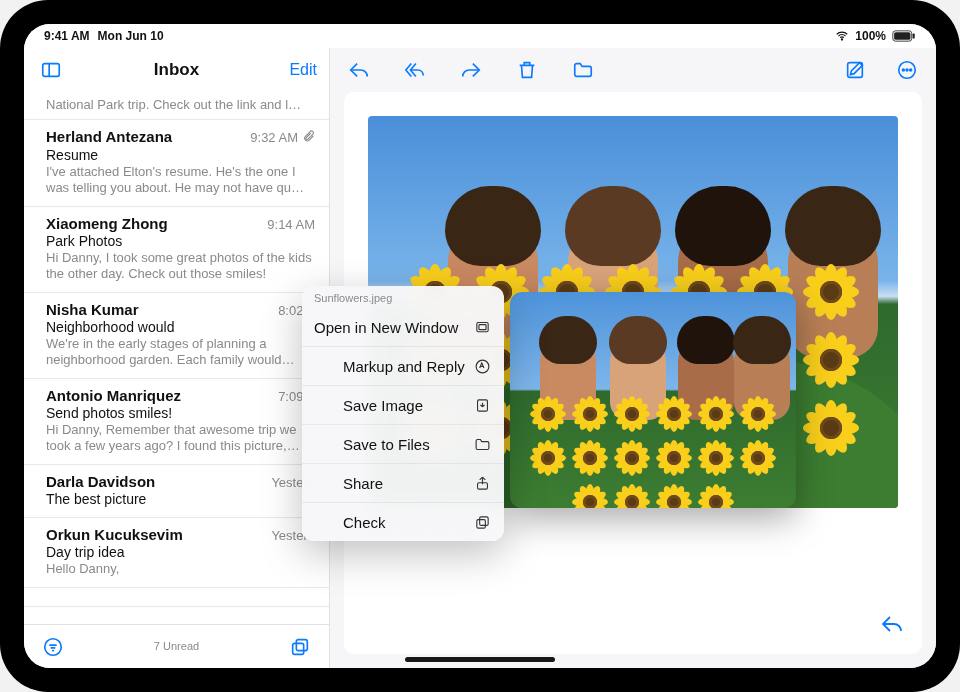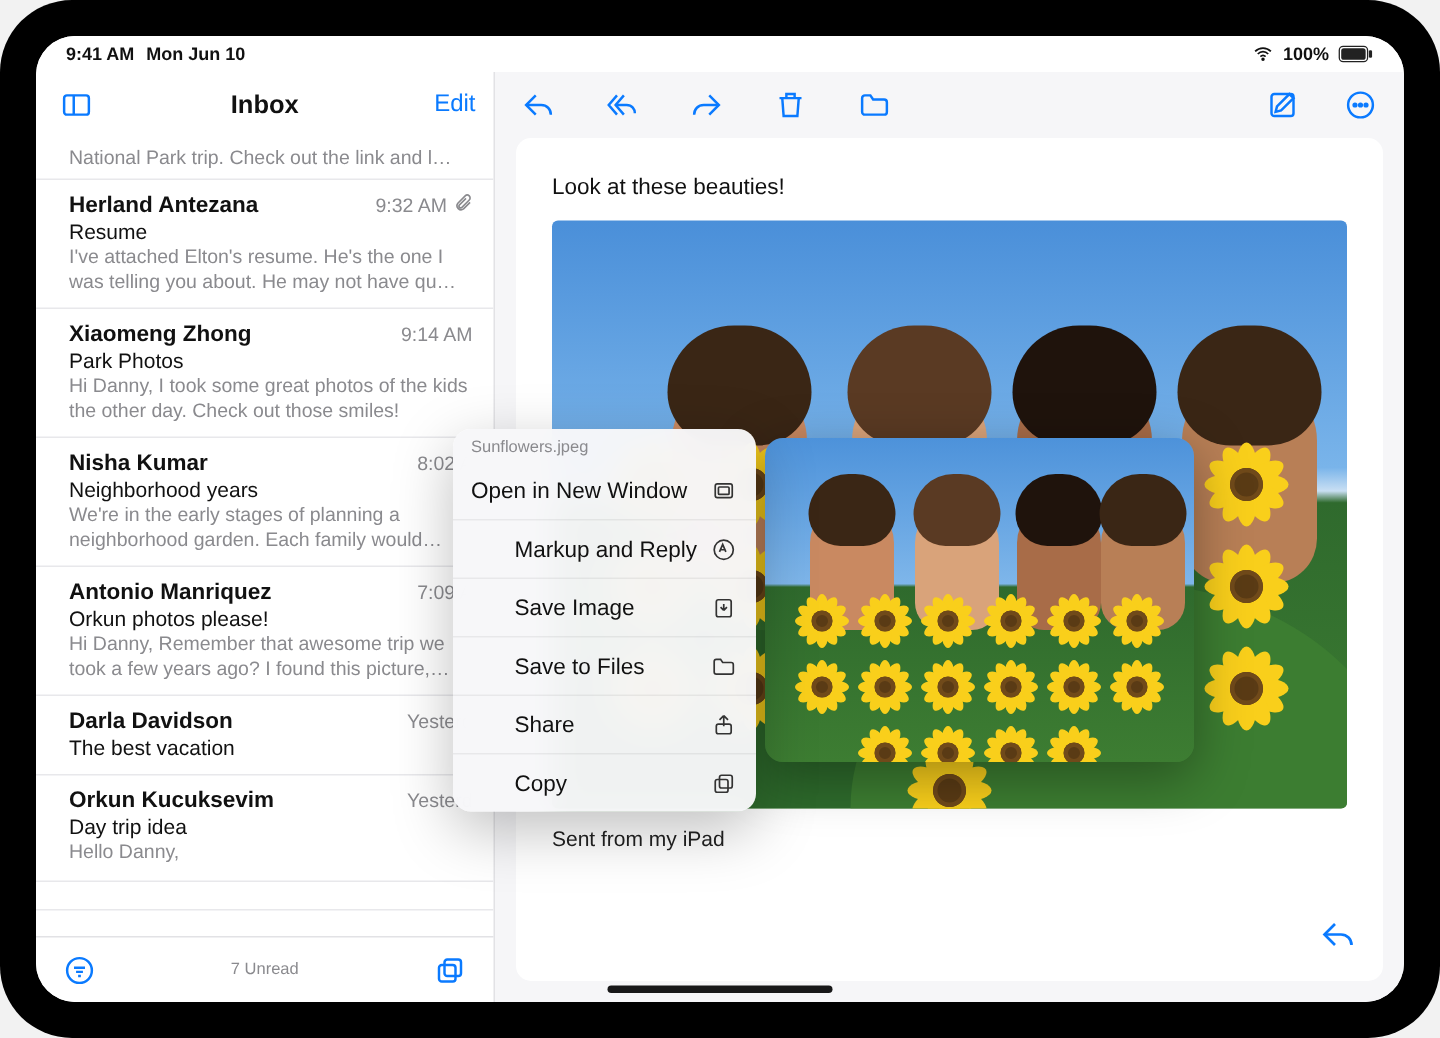--- a/index.html
+++ b/index.html
@@ -158,37 +158,37 @@
                   <span class="time">9:14 AM </span>
                 </div>
                 <div class="subject">Park Photos</div>
                 <div class="preview">Hi Danny, I took some great photos of the kids the other day. Check out those smiles!</div>
               </div>
               <div class="row">
                 <div class="line1">
                   <span class="sender">Nisha Kumar</span>
                   <span class="time">8:02 A </span>
                 </div>
-                <div class="subject">Neighborhood years</div>
+                <div class="subject">Neighborhood would</div>
                 <div class="preview">We're in the early stages of planning a neighborhood garden. Each family would…</div>
               </div>
               <div class="row">
                 <div class="line1">
                   <span class="sender">Antonio Manriquez</span>
                   <span class="time">7:09 A </span>
                 </div>
-                <div class="subject">Orkun photos please!</div>
+                <div class="subject">Send photos smiles!</div>
                 <div class="preview">Hi Danny, Remember that awesome trip we took a few years ago? I found this picture,…</div>
               </div>
               <div class="row">
                 <div class="line1">
                   <span class="sender">Darla Davidson</span>
                   <span class="time">Yesterd </span>
                 </div>
-                <div class="subject">The best vacation</div>
+                <div class="subject">The best picture</div>
               </div>
               <div class="row">
                 <div class="line1">
                   <span class="sender">Orkun Kucuksevim</span>
                   <span class="time">Yesterd </span>
                 </div>
                 <div class="subject">Day trip idea</div>
                 <div class="preview">Hello Danny,</div>
               </div>
               <div class="row"></div>
@@ -264,21 +264,20 @@
                   <circle cx="8" cy="12" r="1" fill="currentColor"></circle>
                   <circle cx="12" cy="12" r="1" fill="currentColor"></circle>
                   <circle cx="16" cy="12" r="1" fill="currentColor"></circle>
                 </svg>
               </span>
           </div>
         </div>
 
         <div class="cardwrap">
           <div class="card">
-            <div class="bodytext">Look at these beauties!</div>
             <div class="imgbox">
               <div class="hill1"></div>
                 <div class="hill2"></div>
               <div class="person personA">
                   <div class="hair"></div>
                 </div>
               <div class="person personB">
                   <div class="hair hairB"></div>
                 </div>
               <div class="person personC">
@@ -1005,21 +1004,21 @@
             <div class="item">
               <span>Share</span>
               <span class="ic">
                 <svg viewBox="0 0 24 24" fill="none" stroke="currentColor" stroke-width="1.6">
                   <path d="M12 3v10m0-10l-4 4m4-4l4 4"></path>
                   <rect x="5" y="11" width="14" height="9" rx="2"></rect>
                 </svg>
               </span>
             </div>
             <div class="item">
-              <span>Copy</span>
+              <span>Check</span>
               <span class="ic">
                 <svg viewBox="0 0 24 24" fill="none" stroke="currentColor" stroke-width="1.6">
                   <rect x="8" y="4" width="12" height="12" rx="2"></rect>
                   <rect x="4" y="8" width="12" height="12" rx="2"></rect>
                 </svg>
               </span>
             </div>
           </div>
       </div>
 

